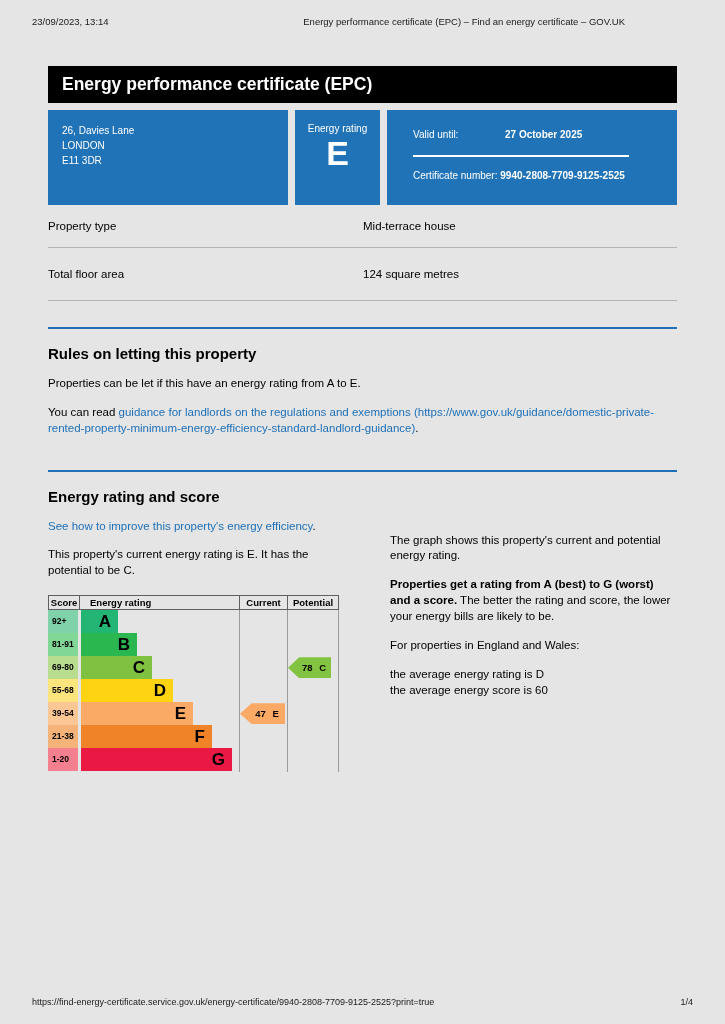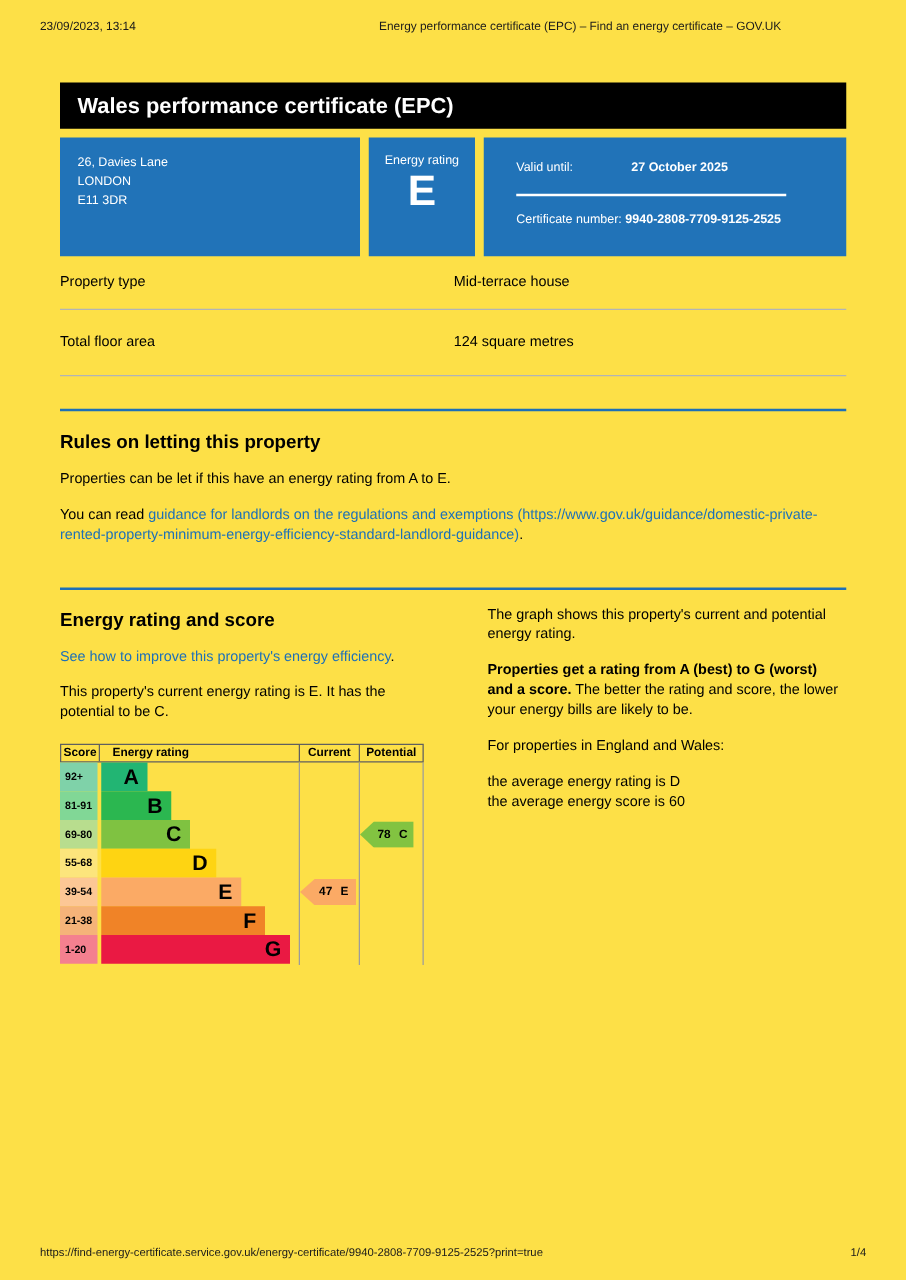--- a/index.html
+++ b/index.html
@@ -1,17 +1,17 @@
 <!DOCTYPE html>
 <html style="--govuk-blue: #2173b8; --link-blue: #1d70b8; --banner-bg: #000000;"><head>
 <meta charset="utf-8">
 <style>
   html,body{margin:0;padding:0;background:#fff;width:725px;height:1024px;overflow:hidden;
     font-family:"Liberation Sans",sans-serif;color:#000;-webkit-font-smoothing:antialiased;}
-  .page{position:relative;width:725px;height:1024px;background:#fde047;}
+  .page{position:relative;width:725px;height:1024px;background:#e5e5e5;}
 
   
   .ph-title{position:absolute;top:16px;left:100px;right:100px;text-align:right;font-size:9.5px;color:#1a1a1a;}
   .ph-date{position:absolute;top:16px;left:32px;font-size:9.5px;color:#1a1a1a;}
   .pf-url{position:absolute;bottom:17px;left:32px;font-size:9px;color:#1a1a1a;}
   .pf-page{position:absolute;bottom:17px;right:32px;font-size:9px;color:#1a1a1a;}
 
   .content{position:absolute;left:48px;top:66px;width:629px;}
 
   .banner{height:37px;background:var(--banner-bg,#000);color:#fff;font-weight:bold;
@@ -39,21 +39,21 @@
   .div1{margin-top:26px;}
   .div2{margin-top:33px;}
 
   h2{font-size:15px;font-weight:bold;margin:16px 0 0 0;line-height:1.2;}
   p{font-size:11.5px;line-height:1.38;margin:13px 0 0 0;}
   a.govlink{color:var(--link-blue,#1d70b8);cursor:pointer;}
   .bold{font-weight:bold;}
 
   .columns{display:flex;}
   .col-left{width:300px;}
-  .col-right{width:287px;margin-left:42px;}
+  .col-right{width:287px;margin-left:42px;margin-top:48px;}
 
   
   .chart{position:relative;width:291px;height:177px;margin-top:16px;font-size:9.5px;}
   .chart-head{position:absolute;top:0;left:0;width:291px;height:15px;display:flex;
     border:1px solid #5f5f5f;box-sizing:border-box;font-weight:bold;font-size:9.5px;}
   .ch-cell{border-right:1px solid #5f5f5f;box-sizing:border-box;line-height:13px;text-align:center;}
   .ch-score{width:31px;}
   .ch-rating{width:160px;text-align:left;padding-left:10px;}
   .ch-current{width:48px;}
   .ch-potential{flex:1;border-right:none;}
@@ -69,21 +69,21 @@
 </head>
 <body>
 
 <div class="page">
 
   <div class="ph-date">23/09/2023, 13:14</div>
   <div class="ph-title">Energy performance certificate (EPC) – Find an energy certificate – GOV.UK</div>
 
   <div class="content">
 
-    <div class="banner">Wales performance certificate (EPC)</div>
+    <div class="banner">Energy performance certificate (EPC)</div>
 
     <div class="summary">
       <div class="bluebox box-address">
         <div>26, Davies Lane</div>
         <div>LONDON</div>
         <div>E11 3DR</div>
       </div>
       <div class="bluebox box-rating">
         <div class="lbl">Energy rating</div>
         <div class="big">E</div>

